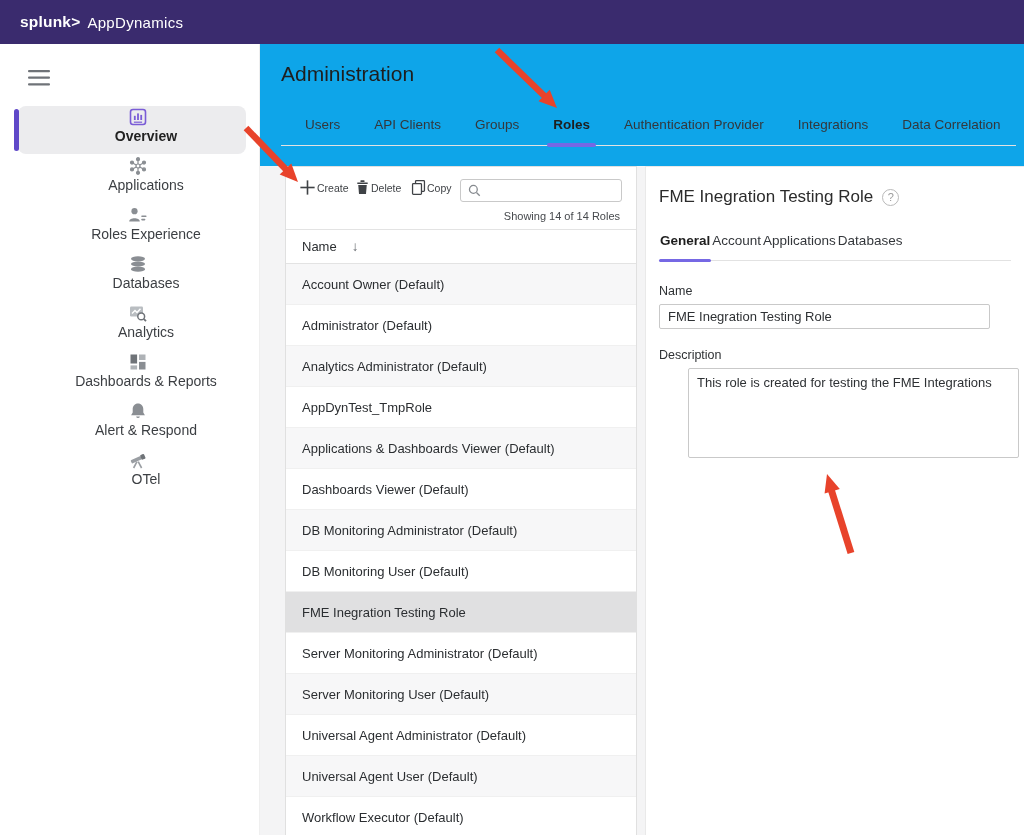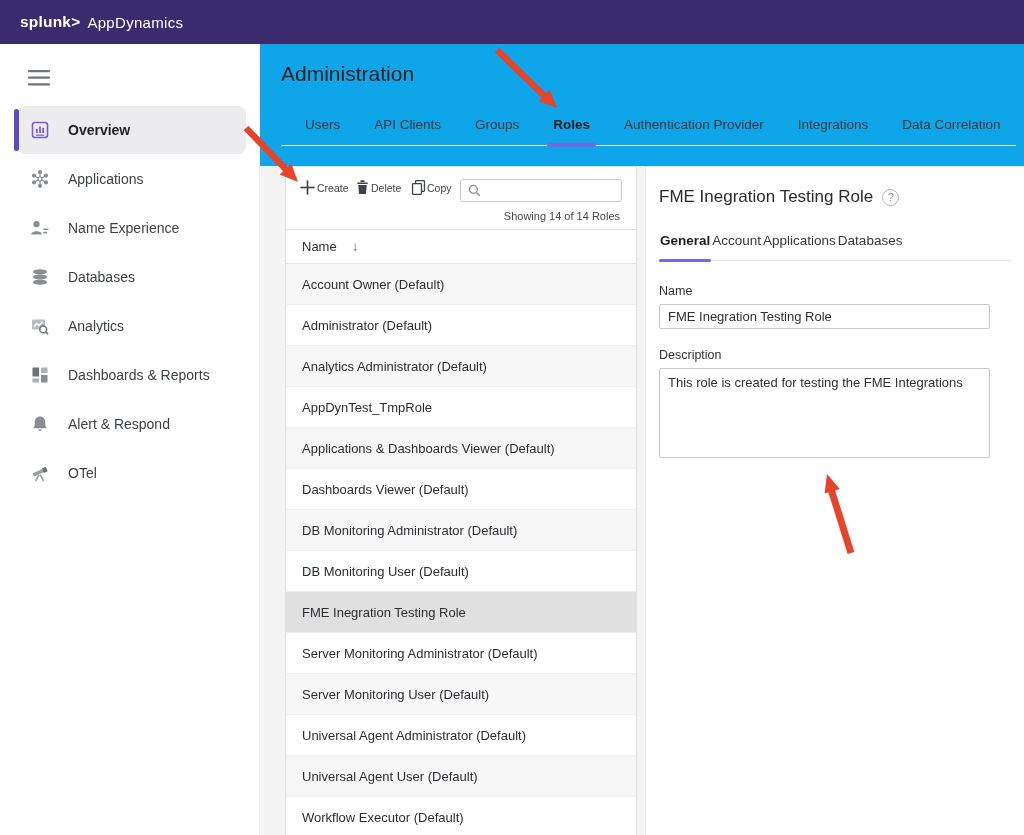--- a/index.html
+++ b/index.html
@@ -13,21 +13,21 @@
   .topbar{position:absolute; left:0; top:0; width:1024px; height:44px; background:var(--topbar);
           display:flex; align-items:center; padding-left:20px; color:#fff;}
   .brand-bold{font-weight:bold; font-size:15.5px; letter-spacing:.2px;}
   .brand-product{font-size:15px; margin-left:7px; font-weight:400; letter-spacing:.3px;}
 
   
   .sidebar{position:absolute; left:0; top:44px; width:260px; height:791px; background:#fff; border-right:1px solid #efefef;}
   .hamburger{margin:24px 0 18px 28px; width:22px; height:20px; cursor:pointer;}
   .side-items{padding:0;}
   .side-item{position:relative; height:48px; margin:1px 13px 1px 18px; display:flex; align-items:center;
-             padding-left:11px; border-radius:8px; cursor:pointer;}
+             padding-left:11px; border-radius:8px; cursor:pointer;flex-direction:column;}
   .side-item.active{background:#ececee;}
   .side-item.active::before{content:""; position:absolute; left:-4px; top:3px; bottom:3px; width:5px;
              border-radius:3px; background:#5f48c8;}
   .side-icon{width:22px; height:20px; display:flex; align-items:center; justify-content:center; flex:0 0 22px;}
   .side-label{margin-left:17px; font-size:14px; color:#3c3f43; white-space:nowrap;}
   .side-item.active .side-label{font-weight:bold; color:#222;}
 
   
   .main{position:absolute; left:260px; top:44px; right:0; bottom:0; background:#f4f4f5;}
   .main-header{position:relative; height:122px; background:#0ea5e9;}
@@ -69,21 +69,21 @@
   .detail-tabs{margin-top:26px; display:flex; border-bottom:1px solid #e2e2e2;}
   .dtab{position:relative; padding:0 1px 12px 1px; font-size:13.5px; color:#34373b; cursor:pointer;}
   .dtab.active{font-weight:bold; color:#1e1e1e;}
   .dtab.active::after{content:""; position:absolute; left:0; right:0; bottom:-2px; height:3px;
         background:var(--accent); border-radius:2px;}
   .field-label{margin-top:23px; font-size:12.5px; color:#2e3134;}
   .name-input{margin-top:6px; width:331px; height:25px; border:1px solid #c9c9c9; border-radius:2px;
         padding:0 8px; font-size:13px; color:#2e3134; font-family:inherit; display:block;}
   .field-label.desc{margin-top:19px;}
   .desc-input{margin-top:6px; width:331px; height:90px; border:1px solid #c9c9c9; border-radius:2px;
-        padding:6px 8px; font-size:13px; color:#2e3134; font-family:inherit; resize:none; display:block;}
+        padding:6px 8px; font-size:13px; color:#2e3134; font-family:inherit; resize:none; display:block;margin-left:29px;}
 
   
   .arrows{position:absolute; left:0; top:0; width:1024px; height:835px; pointer-events:none; z-index:40;}
 </style>
 </head>
 <body>
 
 <div class="topbar">
   <span class="brand-bold">splunk&gt;</span>
   <span class="brand-product">AppDynamics</span>
@@ -132,21 +132,21 @@
       </div>
       <div class="side-item">
         <span class="side-icon">
           <svg viewBox="0 0 20 20" width="20" height="20" fill="#8a8e93">
             <circle cx="6.5" cy="6.2" r="3.1"></circle>
             <path d="M1.2 16.5 c0-4.4 10.6-4.4 10.6 0 z"></path>
             <rect x="13.2" y="10.4" width="5.4" height="1.6" rx="0.8"></rect>
             <rect x="13.2" y="13.8" width="4.2" height="1.6" rx="0.8"></rect>
           </svg>
         </span>
-        <span class="side-label">Name Experience</span>
+        <span class="side-label">Roles Experience</span>
       </div>
       <div class="side-item">
         <span class="side-icon">
           <svg viewBox="0 0 20 20" width="20" height="20" fill="#8a8e93">
             <ellipse cx="10" cy="4.8" rx="7" ry="2.6"></ellipse>
             <ellipse cx="10" cy="10" rx="7" ry="2.6"></ellipse>
             <ellipse cx="10" cy="15.2" rx="7" ry="2.6"></ellipse>
           </svg>
         </span>
         <span class="side-label">Databases</span>

